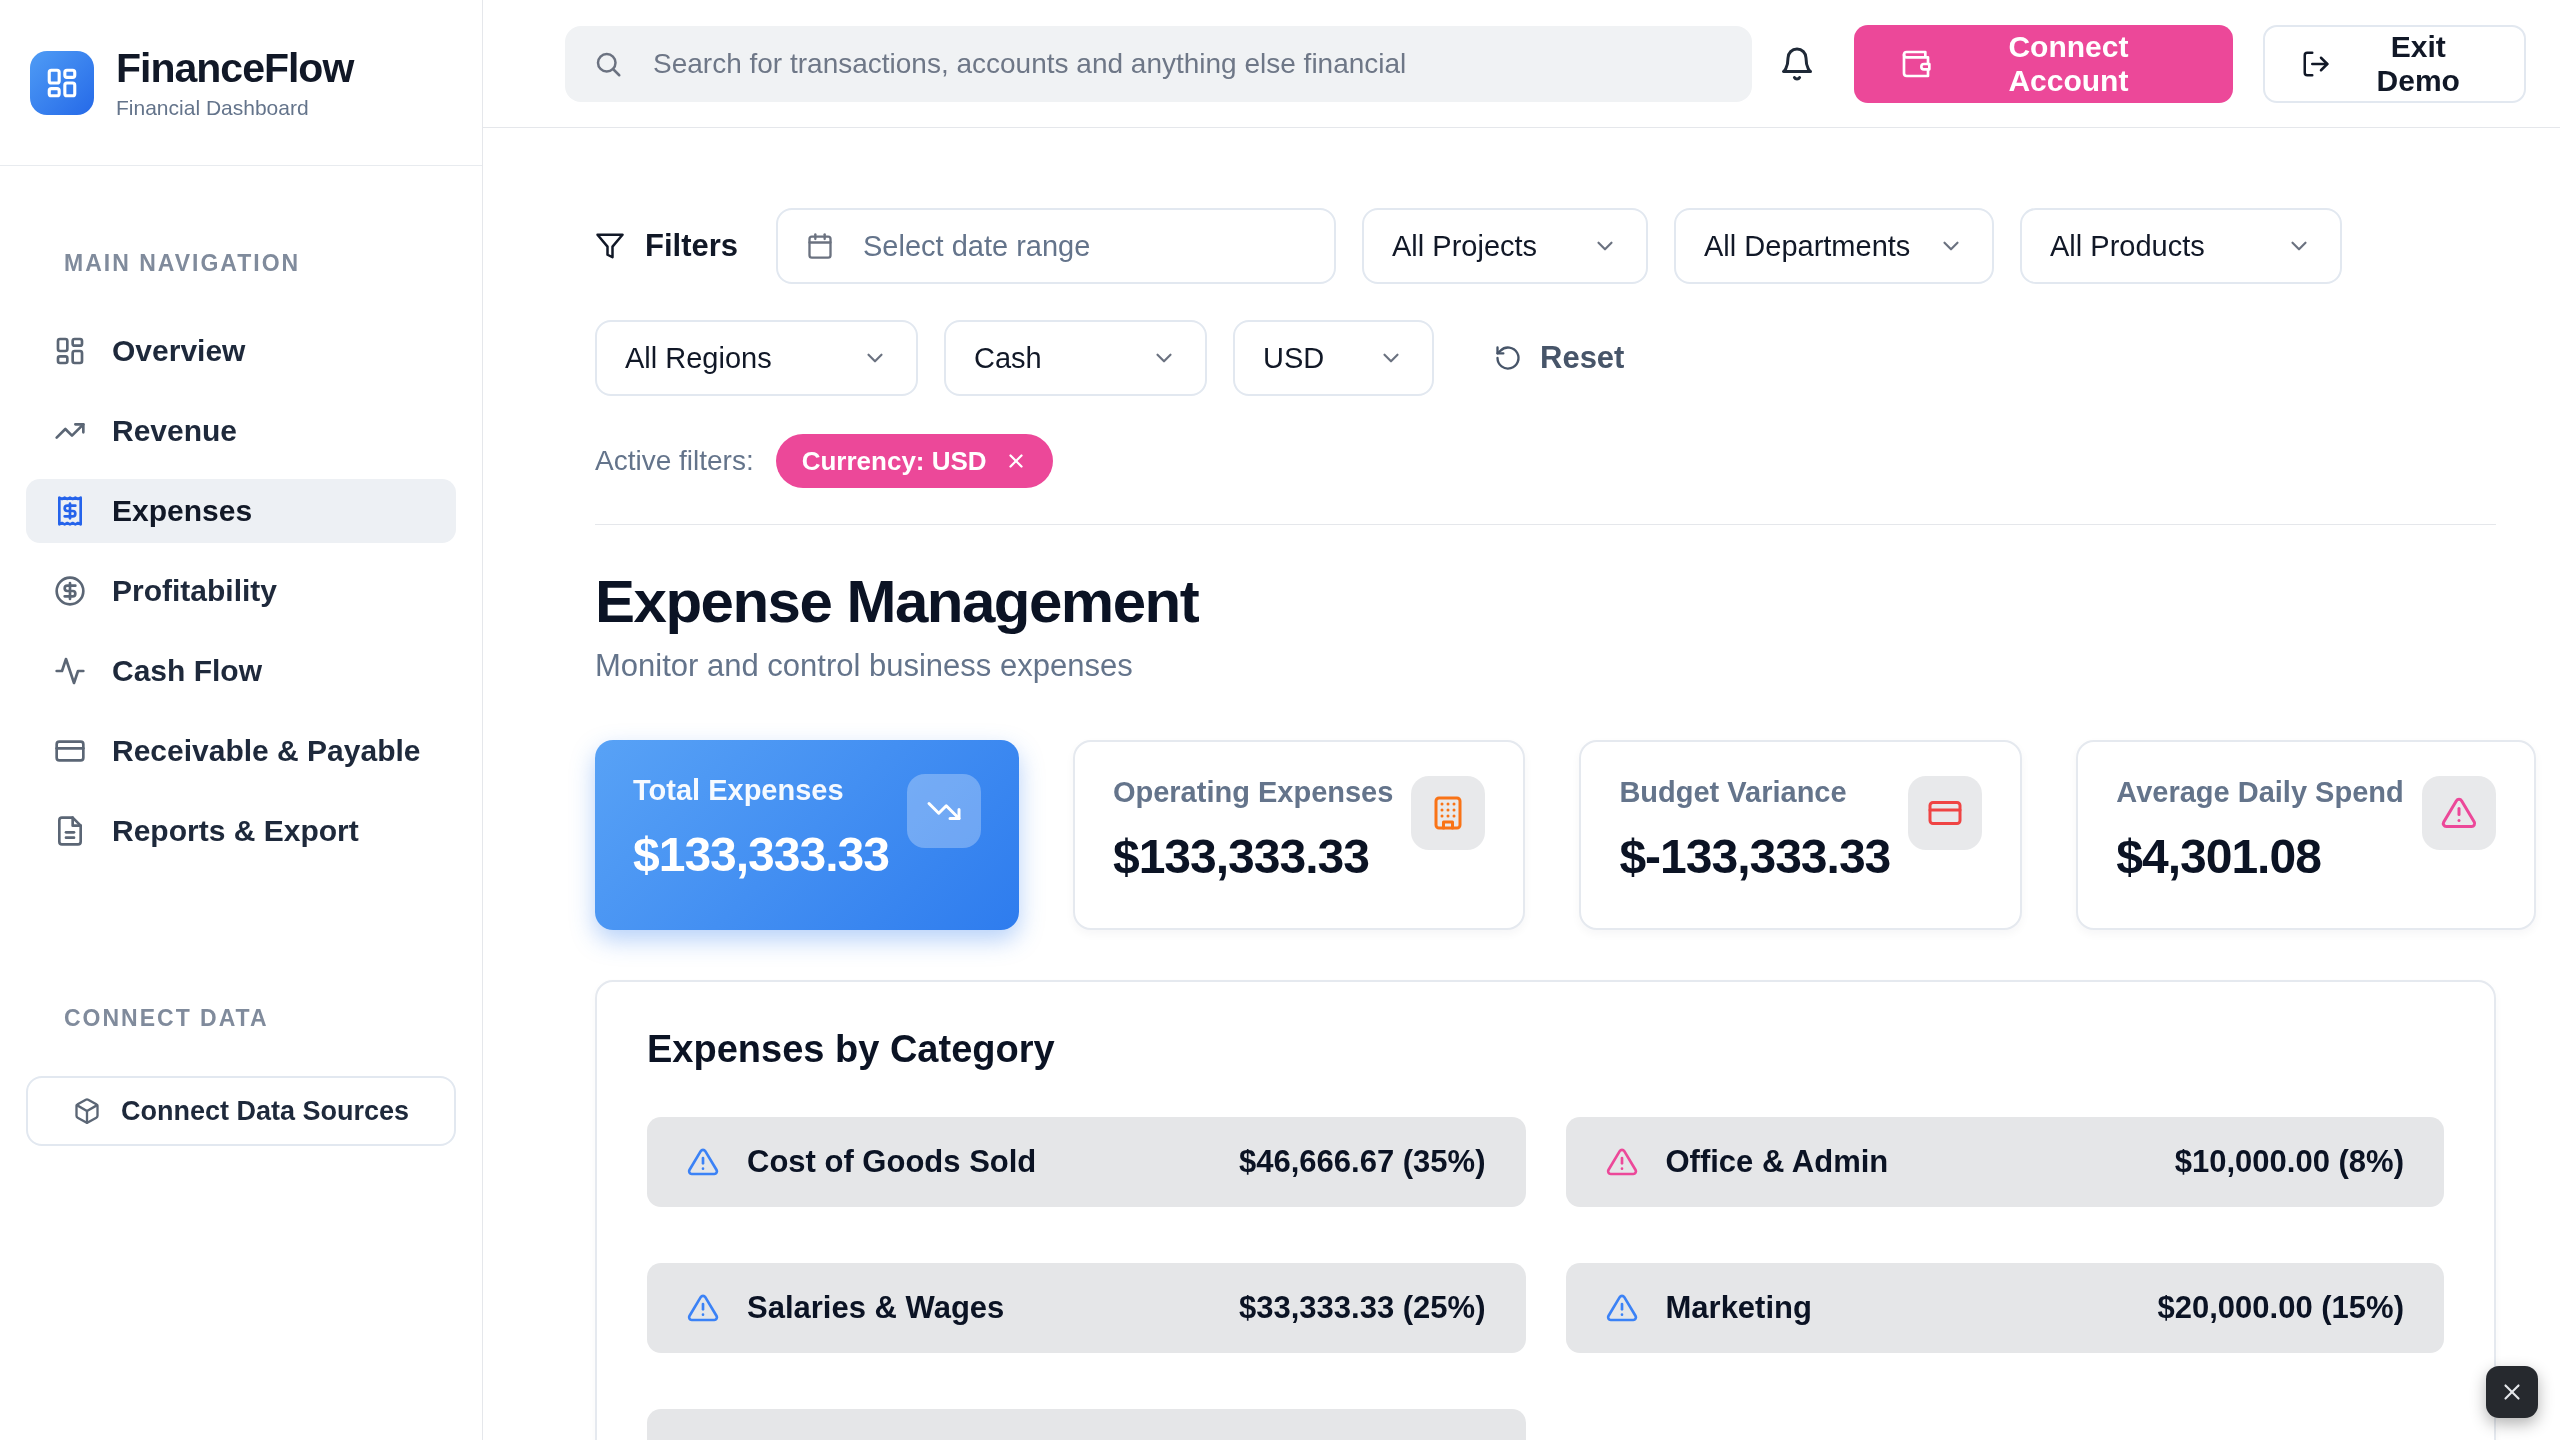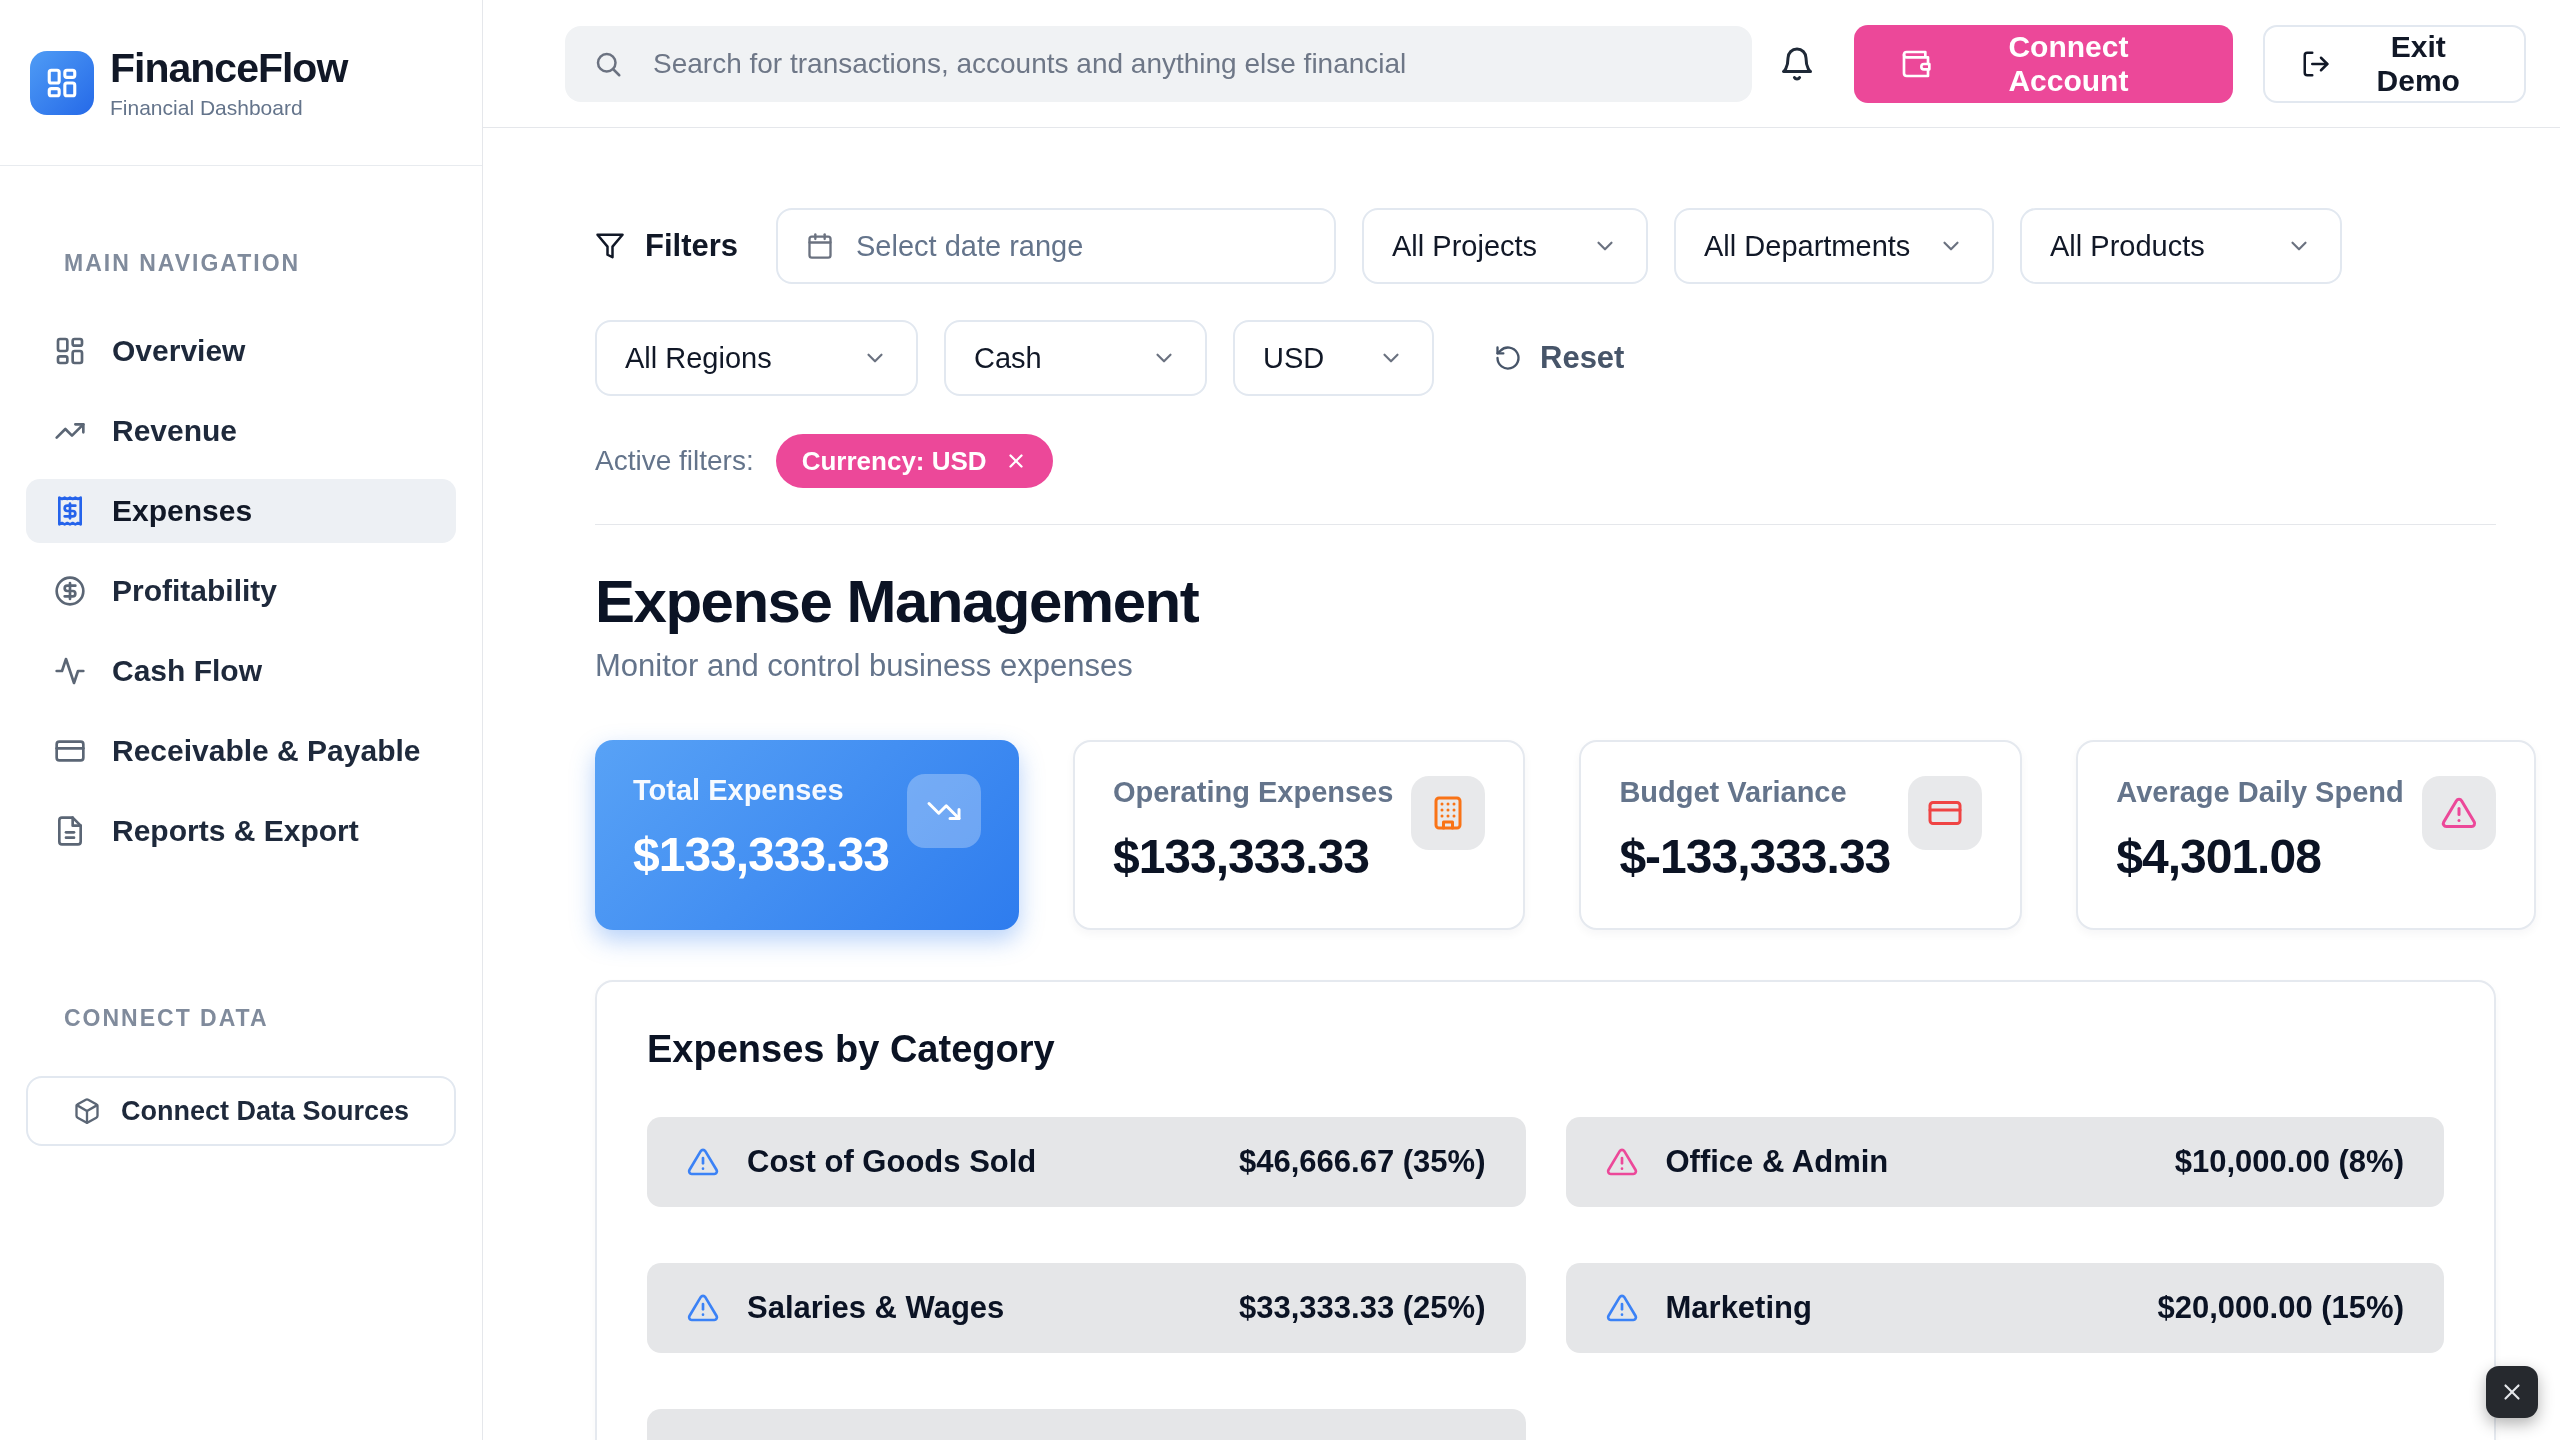--- a/index.html
+++ b/index.html
@@ -5,21 +5,21 @@
   * { margin:0; padding:0; box-sizing:border-box; }
   html,body { width:2560px; height:1440px; overflow:hidden; background:#ffffff;
     font-family:"Liberation Sans", sans-serif; color:#0f172a; }
   .app { display:flex; width:100%; height:100%; }
 
   
   svg.ic { fill:none; stroke:currentColor; stroke-width:2; stroke-linecap:round; stroke-linejoin:round; display:block; }
 
   
   .sidebar { width:483px; min-width:483px; height:100%; background:#ffffff; border-right:1px solid #e5e7eb; }
-  .brand { height:166px; display:flex; align-items:center; gap:16px; padding:0 30px; border-bottom:1px solid #e8ebef; }
+  .brand { height:166px; display:flex; align-items:center; gap:22px; padding:0 30px; border-bottom:1px solid #e8ebef; }
   .brand-icon { width:64px; height:64px; border-radius:17px; background:linear-gradient(135deg,#4f9cf5,#2569e8);
     display:flex; align-items:center; justify-content:center; color:#fff; flex:none; }
   .brand-icon svg { width:34px; height:34px; stroke-width:2.2; }
   .brand-name { font-size:41px; font-weight:700; letter-spacing:-1px; color:#111827; }
   .brand-tagline { font-size:21px; color:#64748b; margin-top:4px; }
 
   .nav { padding:0 26px; }
   .nav-label { font-size:23px; font-weight:700; letter-spacing:2px; color:#808b9c; margin:84px 0 42px 38px; }
   .nav-item { height:64px; margin-bottom:16px; border-radius:14px; display:flex; align-items:center;
     gap:26px; padding:0 28px; cursor:pointer; }
@@ -60,21 +60,21 @@
   .content { flex:1; padding:80px 64px 0 112px; overflow:hidden; background:#fff; }
 
   
   .filter-row1, .filter-row2 { display:flex; align-items:center; gap:26px; }
   .f-title { display:flex; align-items:center; gap:20px; margin-right:12px; }
   .f-title .fi { width:30px; height:30px; color:#111827; }
   .f-title svg { width:30px; height:30px; }
   .f-title span { font-size:31px; font-weight:700; color:#111827; }
   .pill { height:76px; border:2px solid #e2e8f0; border-radius:16px; background:#fff; display:flex;
     align-items:center; padding:0 28px; cursor:pointer; }
-  .date-pill { width:560px; gap:22px; }
+  .date-pill { width:560px; gap:29px; }
   .date-pill .cal { width:28px; height:28px; color:#6b7280; flex:none; }
   .date-pill svg { width:28px; height:28px; }
   .date-pill input { border:none; outline:none; background:transparent; font-family:inherit; font-size:29px; flex:1; color:#111827; }
   .date-pill input::placeholder { color:#64748b; }
   .select-pill { justify-content:space-between; font-size:29px; font-weight:500; color:#111827; }
   .select-pill .chev { width:26px; height:26px; color:#6b7280; }
   .select-pill svg { width:26px; height:26px; }
   .w-projects{width:286px}.w-departments{width:320px}.w-products{width:322px}
   .w-regions{width:323px}.w-cash{width:263px}.w-usd{width:201px}
   .filter-row2 { margin-top:36px; }

